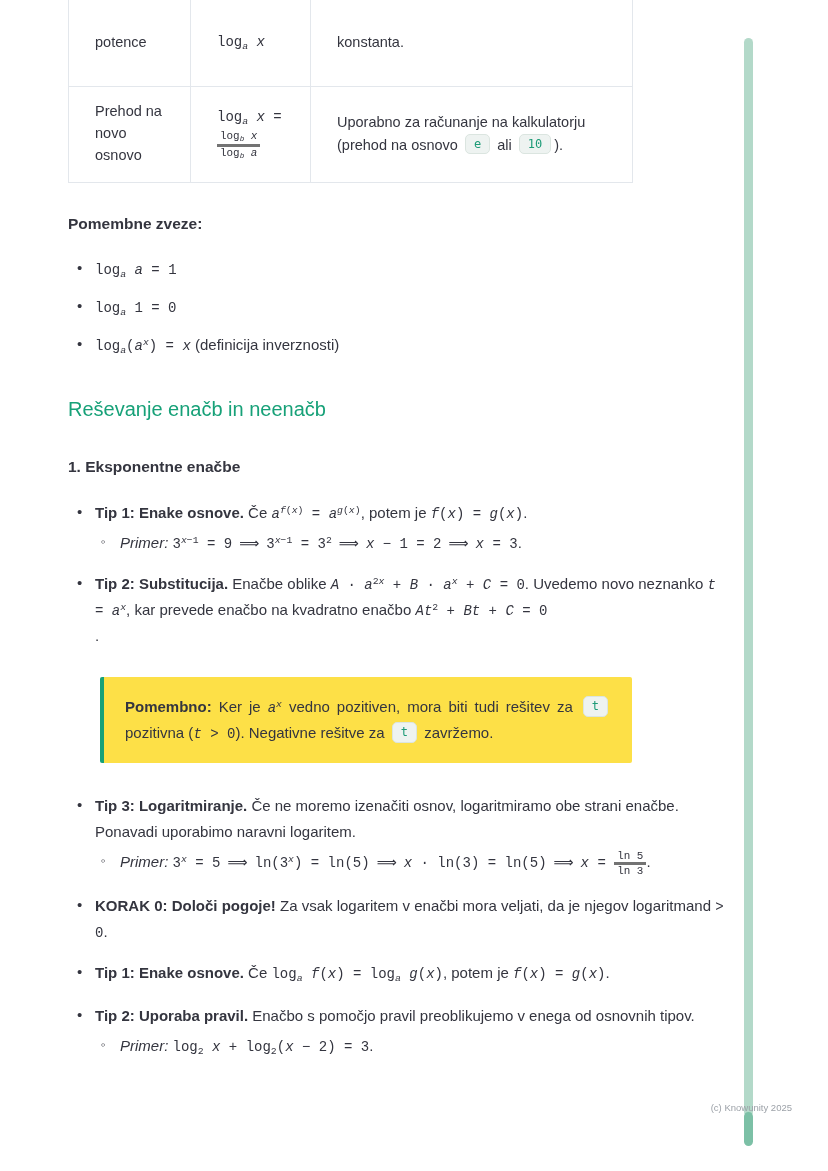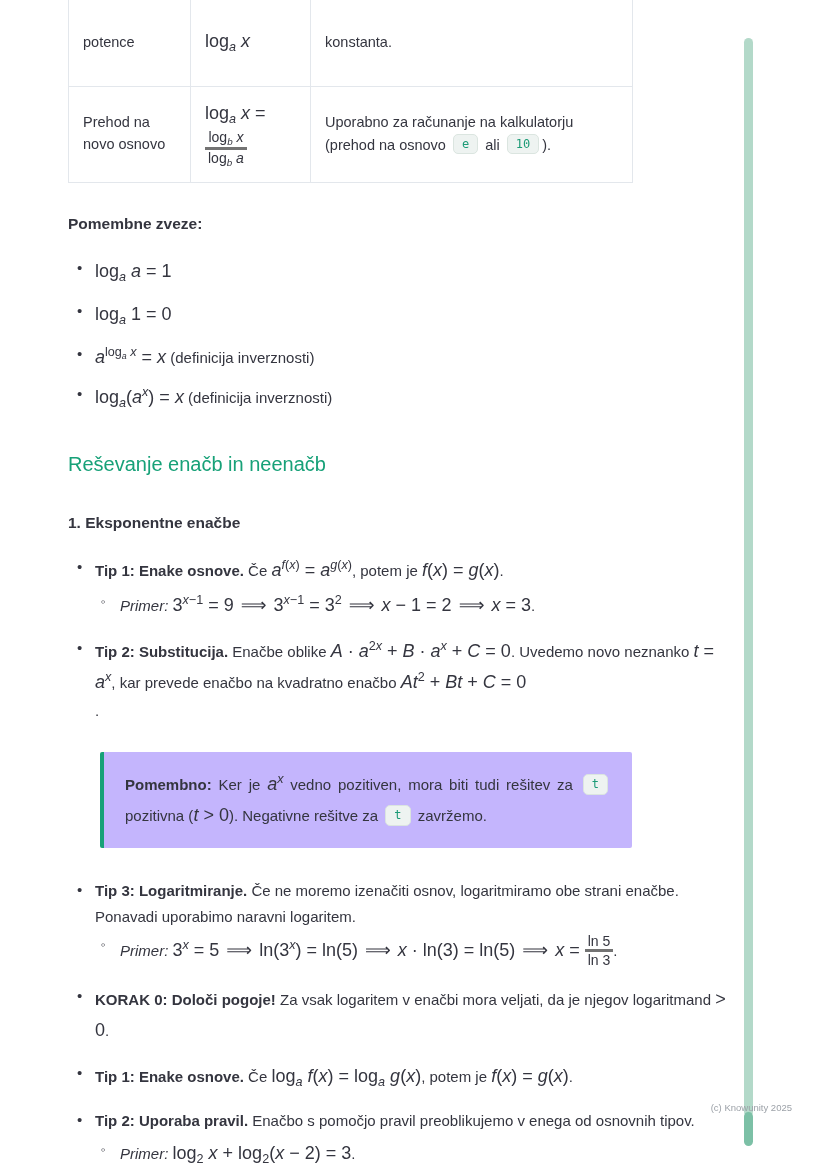--- a/index.html
+++ b/index.html
@@ -8,28 +8,28 @@
     width:828px; height:1171px; position:relative; overflow:hidden;
     font-family:"Liberation Sans", sans-serif; color:#34353f;
     font-size:15px; line-height:1.72;
   }
   .content { position:absolute; left:68px; top:0; width:662px; }
 
   
   table.tbl { border-collapse:collapse; width:564px; table-layout:fixed; }
   table.tbl td {
     border:1px solid #e3e7ec; vertical-align:middle;
-    padding:10px 14px; font-size:14.5px; line-height:1.5;
+    padding:10px 26px; font-size:14.5px; line-height:1.5;
   }
   table.tbl tr:first-child td { border-top:none; height:86px; }
   table.tbl tr:last-child td { height:96px; }
   .tc1 { width:122px; } .tc2 { width:120px; } .tc3 { width:322px; }
 
   
-  .math { font-family:Liberation Sans, sans-serif; font-size:18px; }
+  .math { font-family:Liberation Mono, monospace; font-size:14px; }
   .v { font-style:italic; }
   .sub { font-size:.7em; vertical-align:-0.32em; }
   .sup { font-size:.7em; vertical-align:0.52em; }
   .imp { padding:0 7px; }
   .frac { display:inline-block; vertical-align:-0.65em; text-align:center; font-size:.78em; line-height:1.15; }
   .fnum { display:block; border-bottom:3px solid #737373; padding:0 3px; }
   .fden { display:block; padding:0 3px; }
   .b { font-weight:700; }
   .it { font-style:italic; }
 
@@ -51,21 +51,21 @@
   ul.l1 > li::before { content:"•"; position:absolute; left:9px; top:-1px; }
   ul.zveze { margin:0 0 8px; }
   ul.zveze > li { margin-bottom:10px; }
   ul.l2 { margin-top:4px; }
   ul.l2 > li { position:relative; padding-left:25px; }
   ul.l2 > li::before { content:"◦"; position:absolute; left:6px; font-size:13px; top:1px; }
 
   
   .callout {
     width:532px; margin:28px 0 30px 32px;
-    background:#c4b5fd; border-left:4px solid #17a178; border-radius:2px;
+    background:#fde047; border-left:4px solid #17a178; border-radius:2px;
     padding:17px 21px; text-align:justify;
   }
 
   
   .ribbon { position:absolute; left:744px; top:38px; width:9px; height:1078px; background:#b3d9c9; border-radius:5px; }
   .ribbon-thumb { position:absolute; left:744px; top:1112px; width:9px; height:34px; background:#7cc0a6; border-radius:5px; }
 
   
   .copyright { position:absolute; top:1100px; right:36px; font-size:9.5px; color:#9ca1a8; }
 </style>
@@ -92,21 +92,20 @@
         <td class="tc3">Uporabno za računanje na kalkulatorju (prehod na osnovo <span class="chip">e</span> ali <span class="chip">10</span>).</td>
       </tr>
     </tbody>
       </table>
 
     <p class="h-bold">Pomembne zveze:</p>
 
     <ul class="l1 zveze">
       <li><span class="math">log<span class="sub v">a</span> <span class="v">a</span> = 1</span></li>
       <li><span class="math">log<span class="sub v">a</span> 1 = 0</span></li>
-      <li><span class="math"><span class="v">a</span><span class="sup">log<span class="sub v">a</span> <span class="v">x</span></span> = <span class="v">x</span></span> (definicija inverznosti)</li>
       <li><span class="math">log<span class="sub v">a</span>(<span class="v">a</span><span class="sup v">x</span>) = <span class="v">x</span></span> (definicija inverznosti)</li>
     </ul>
 
     <h2 class="section">Reševanje enačb in neenačb</h2>
 
     <p class="h-bold">1. Eksponentne enačbe</p>
 
     <ul class="l1">
       <li>
         <span><span class="b">Tip 1: Enake osnove.</span> Če <span class="math"><span class="v">a</span><span class="sup"><span class="v">f</span>(<span class="v">x</span>)</span> = <span class="v">a</span><span class="sup"><span class="v">g</span>(<span class="v">x</span>)</span></span>, potem je <span class="math"><span class="v">f</span>(<span class="v">x</span>) = <span class="v">g</span>(<span class="v">x</span>)</span>.</span>

